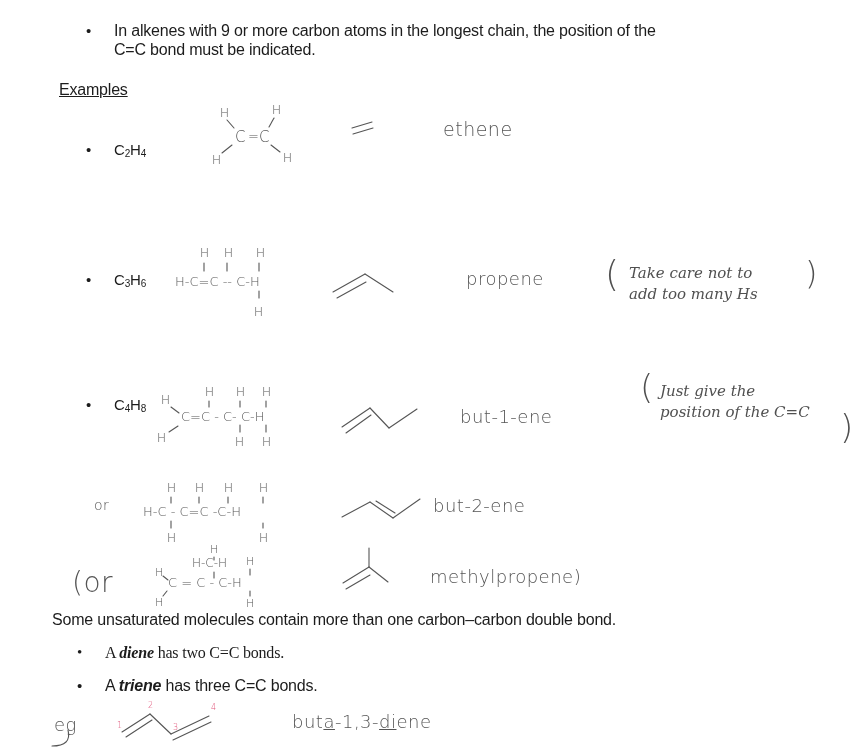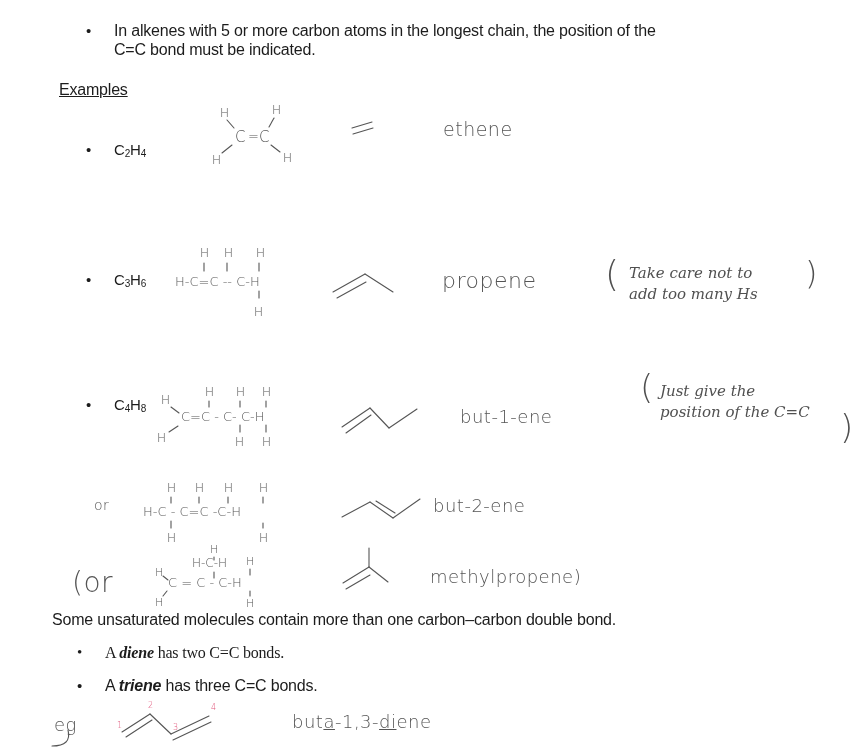--- a/index.html
+++ b/index.html
@@ -17,21 +17,21 @@
   u { text-decoration-thickness: 1px; }
   svg.struct { position: absolute; overflow: visible; }
   svg.struct text { font-family: "DejaVu Sans", sans-serif; fill: #555; font-weight: 300; }
   svg.struct line, svg.struct polyline, svg.struct path { stroke: #555; stroke-width: 1.1; fill: none; stroke-linecap: round; }
   .red text { fill: #e0557a !important; }
 </style>
 </head>
 <body>
 
 <div class="abs print bullet" style="left:114px; top:21px; line-height:19px;">
-  <div>In alkenes with 5 or more carbon atoms in the longest chain, the position of the</div>
+  <div>In alkenes with 9 or more carbon atoms in the longest chain, the position of the</div>
   <div>C=C bond must be indicated.</div>
 </div>
 
 <div class="abs print" style="left:59px; top:81px;">
   <u>Examples</u>
 </div>
 
 <div class="abs print formula bullet" style="left:114px; top:125px;">
   <span>C</span><sub>2</sub><span>H</span><sub>4</sub>
 </div>
@@ -66,21 +66,21 @@
   <line x1="87" y1="20" x2="87" y2="28"></line>
   <text x="3" y="43" font-size="13">H-C=C -- C-H</text>
   <line x1="87" y1="48" x2="87" y2="55"></line>
   <text x="82" y="73" font-size="12">H</text>
 </svg>
 <svg class="struct" style="left:330px; top:250px;" width="100" height="60">
   <line x1="3" y1="42" x2="35" y2="24"></line>
   <line x1="7" y1="48" x2="36" y2="32"></line>
   <line x1="35" y1="24" x2="63" y2="42"></line>
 </svg>
-<div class="abs hand" style="left:442px; top:268px; font-size:22px;">propene</div>
+<div class="abs hand" style="left:466px; top:268px; font-size:18px;">propene</div>
 <div class="abs hand-note" style="left:605px; top:263px;">
   <span class="abs" style="left:0; top:0; font-size:36px; font-style:normal; font-family:'DejaVu Sans',sans-serif; font-weight:100;">(</span>
   <div style="padding-left:24px;">
     <div>Take care not to</div>
     <div>add too many Hs</div>
   </div>
   <span class="abs" style="left:200px; top:0; font-size:32px; font-style:normal; font-family:'DejaVu Sans',sans-serif; font-weight:100;">)</span>
 </div>
 
 <div class="abs print formula bullet" style="left:114px; top:380px;">

